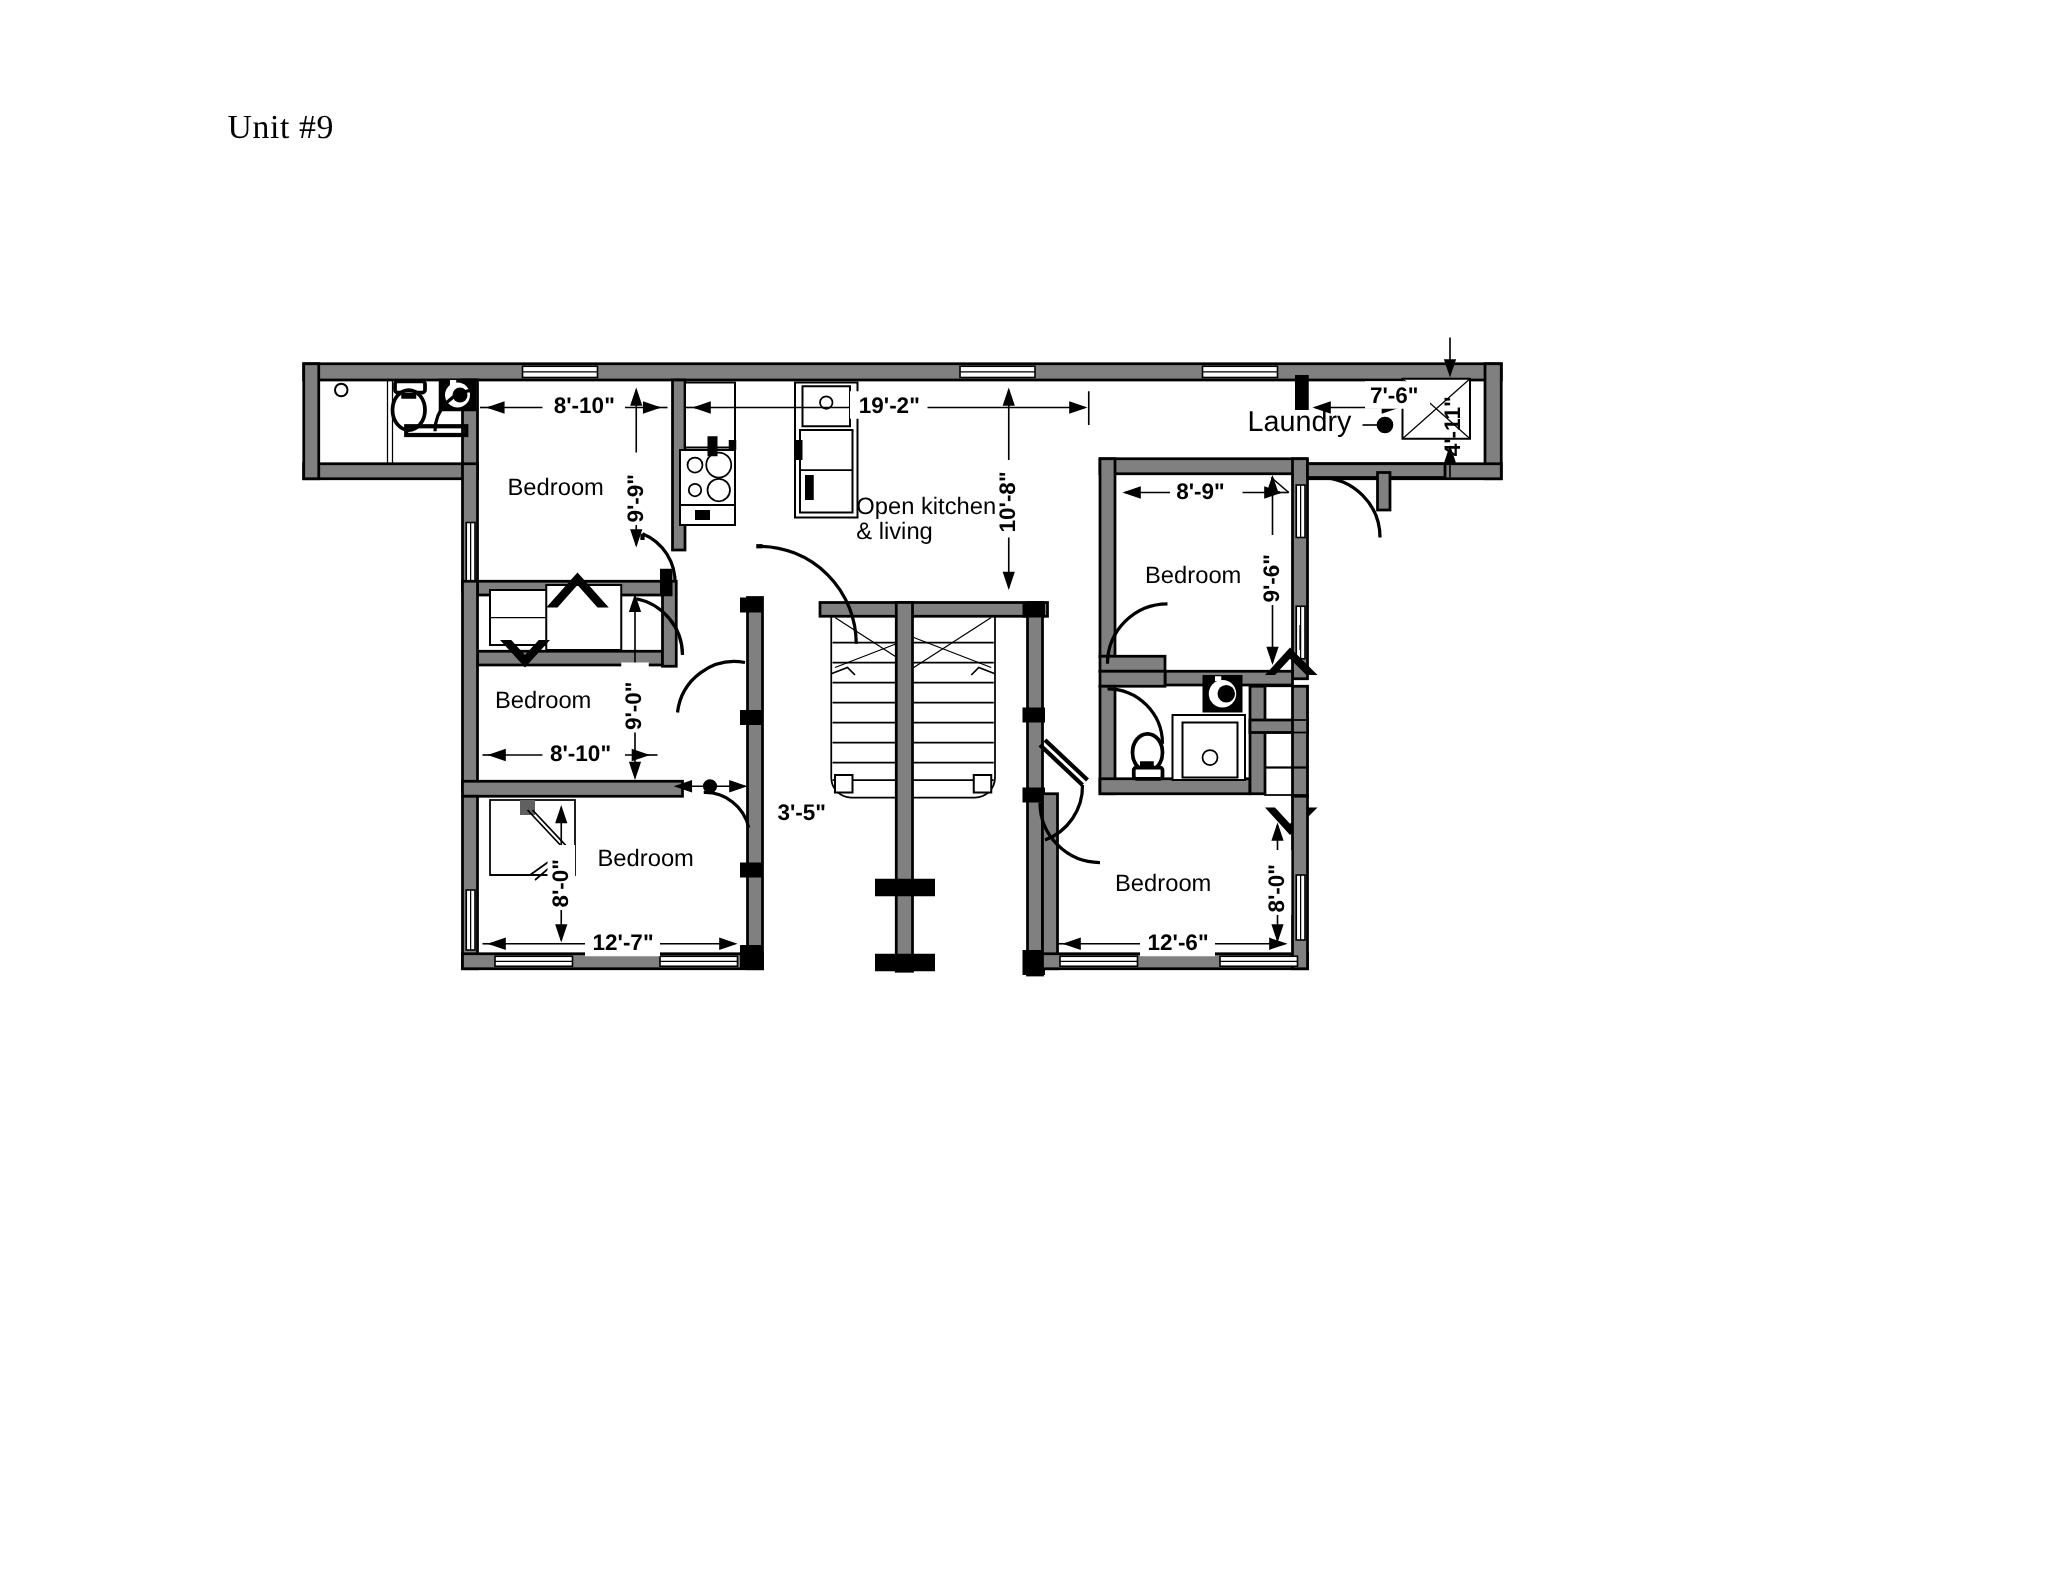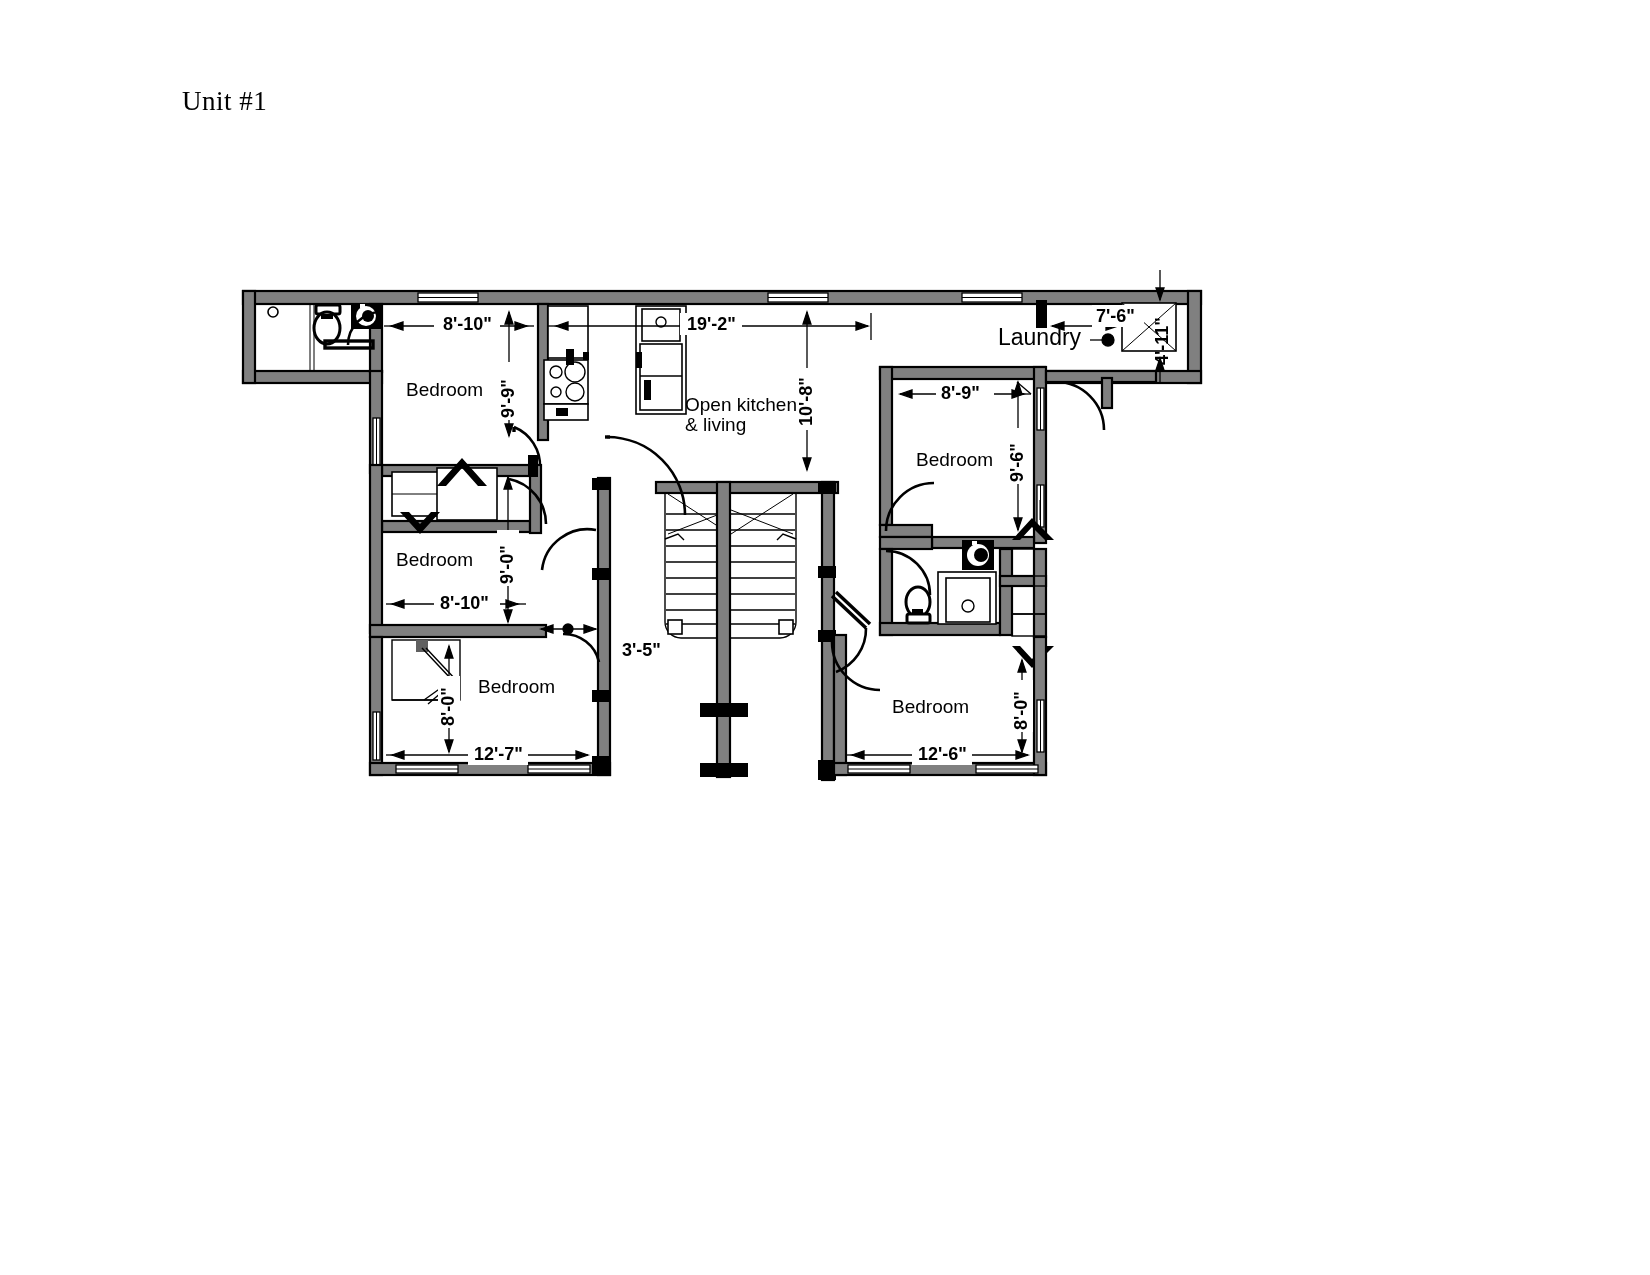--- a/index.html
+++ b/index.html
@@ -50,21 +50,21 @@
   .hair { fill: none; stroke: #000000; stroke-width: 1; }
   .door-swing { fill: none; stroke: #000000; stroke-width: 2.6; }
   .door-leaf { fill: none; stroke: #000000; stroke-width: 3.4; }
   .dimline { fill: none; stroke: #000000; stroke-width: 1.3; }
   .fix-out { fill: #ffffff; stroke: #000000; stroke-width: 3; }
   .win { fill: #ffffff; stroke: #000000; stroke-width: 1.3; }
 </style>
 </head>
 <body>
 
-<div id="plan-title">Unit #1</div>
+<div id="plan-title">Unit #9</div>
 
 <svg id="floorplan-svg" width="1650" height="1275" viewBox="0 0 1650 1275">
 
   <g>
 
     <rect class="wall-fill" x="243" y="291" width="958" height="13"></rect>
 
     <rect class="wall-fill" x="1188" y="291" width="13" height="92"></rect>
 
     <rect class="wall-fill" x="243" y="371" width="139" height="12"></rect>

